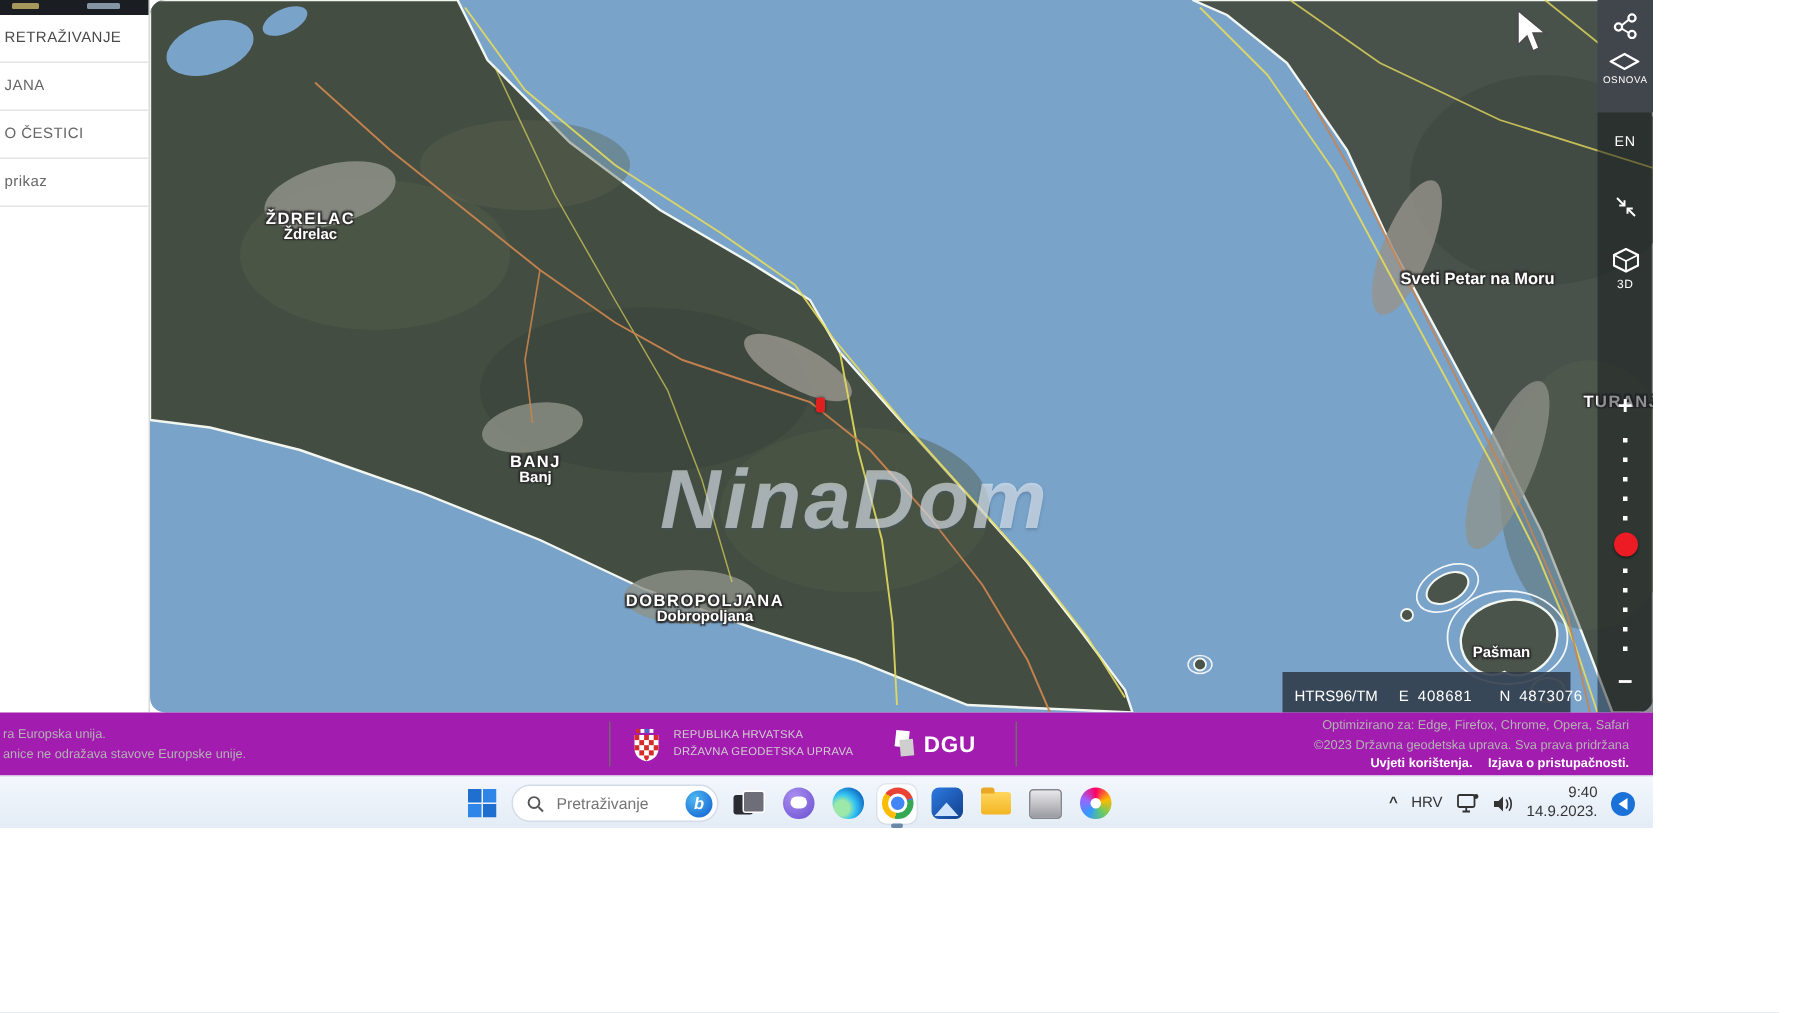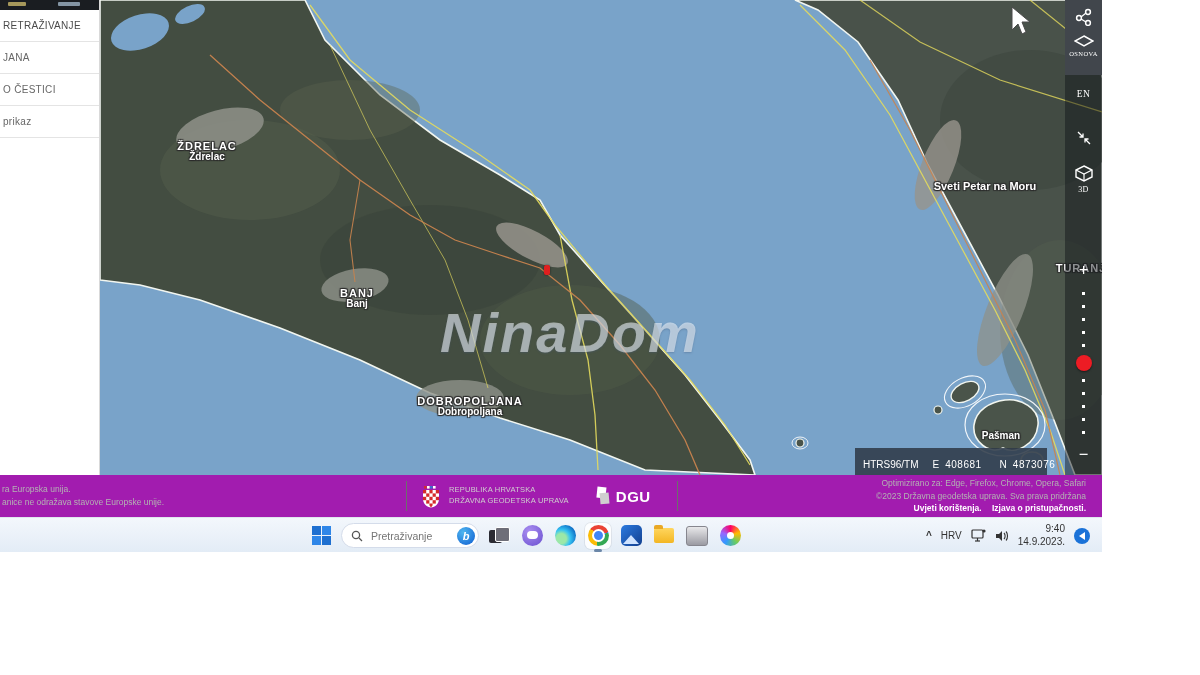--- a/index.html
+++ b/index.html
@@ -1,21 +1,21 @@
 <!DOCTYPE html>
 <html><head>
 <meta charset="utf-8">
 <style>
   html,body{margin:0;padding:0;background:#fff;}
   body{width:1200px;height:675px;font-family:"Liberation Sans",sans-serif;overflow:hidden;}
   .screen{position:relative;width:1200px;height:675px;background:#fff;}
   .page{position:absolute;left:0;top:0;width:1102px;height:552px;}
 
   
-  .map{position:absolute;left:100px;top:0;width:1002px;height:475px;background:#79a3c9;overflow:hidden;}
+  .map{position:absolute;left:100px;top:0;width:1002px;height:475px;background:#79a3c9;overflow:hidden;border-radius:10px;}
   .map svg.terrain{position:absolute;left:0;top:0;}
   .plabel{position:absolute;transform:translateX(-50%);text-align:center;color:#fff;white-space:nowrap;
     text-shadow:-1px -1px 1px #2b2b2b,1px -1px 1px #2b2b2b,-1px 1px 1px #2b2b2b,1px 1px 1px #2b2b2b;}
   .plabel-title{font-size:11px;font-weight:bold;letter-spacing:1px;}
   .plabel-sub{font-size:10px;font-weight:bold;margin-top:-1px;}
   .plabel-single{font-size:11px;font-weight:bold;}
   .plabel-small{font-size:10px;font-weight:bold;}
   .watermark{position:absolute;left:340px;top:300px;font-size:56px;font-weight:bold;font-style:italic;
     letter-spacing:2px;color:rgba(248,251,255,0.55);text-shadow:0 1px 2px rgba(70,90,120,0.35);pointer-events:none;}
   .red-marker{position:absolute;left:444px;top:265px;width:6px;height:10px;background:#e01f1f;border-radius:2px;
@@ -31,21 +31,21 @@
   
   .sidebar{position:absolute;left:0;top:0;width:100px;height:475px;background:#fff;border-right:1px solid #d9d9d9;box-sizing:border-box;}
   .sidebar-topstrip{height:10px;background:#1a1d21;position:relative;overflow:hidden;}
   .sidebar-topstrip i{position:absolute;top:2px;height:4px;border-radius:1px;opacity:.8;}
   .side-row{display:flex;align-items:center;height:31px;border-bottom:1px solid #e4e4e4;padding-left:3px;
     font-size:10px;color:#666;letter-spacing:.3px;cursor:pointer;}
   .side-row.first{color:#4a4a4a;}
   .side-row.lower{text-transform:none;}
 
   
-  .toolbar{position:absolute;left:1065px;top:0;width:37px;height:475px;color:#fff;font-family:Liberation Serif, serif;}
+  .toolbar{position:absolute;left:1065px;top:0;width:37px;height:475px;color:#fff;}
   .toolbar-top{position:absolute;left:0;top:0;width:37px;height:75px;background:#41464c;display:flex;
     flex-direction:column;align-items:center;padding-top:8px;box-sizing:border-box;}
   .toolbar-rest{position:absolute;left:0;top:75px;width:37px;height:400px;background:rgba(16,20,25,0.48);}
   .tb-btn{display:flex;flex-direction:column;align-items:center;justify-content:center;cursor:pointer;color:#fff;}
   .tb-label{font-size:6.5px;letter-spacing:.4px;margin-top:3px;}
   .tb-en{position:absolute;left:0;top:14px;width:37px;text-align:center;font-size:9.5px;letter-spacing:.5px;cursor:pointer;}
   .tb-compress{position:absolute;left:0;top:55px;width:37px;display:flex;justify-content:center;cursor:pointer;}
   .tb-3d{position:absolute;left:0;top:90px;width:37px;}
   .tb-3d .tb-label{font-size:8px;}
   .zoomctl{position:absolute;left:0;top:188px;width:37px;display:flex;flex-direction:column;align-items:center;}
@@ -156,21 +156,21 @@
         <circle cx="838" cy="410" r="4" fill="#4a544a" stroke="#f2f6f0" stroke-width="1.2"></circle>
         <circle cx="700" cy="443" r="4" fill="#4a544a" stroke="#f2f6f0" stroke-width="1.2"></circle>
         <ellipse cx="700" cy="443" rx="8" ry="6" fill="none" stroke="#fff" stroke-width="1" opacity="0.85"></ellipse>
         <ellipse cx="932" cy="460" rx="11" ry="8" fill="none" stroke="#e8e4c8" stroke-width="1.4" opacity="0.9"></ellipse>
       </svg>
 
       <div class="plabel" style="left:107px;top:140px">
         <div class="plabel-title">ŽDRELAC</div>
         <div class="plabel-sub">Ždrelac</div>
       </div>
-      <div class="plabel" style="left:257px;top:287px">
+      <div class="plabel" style="left:257px;top:302px">
         <div class="plabel-title">BANJ</div>
         <div class="plabel-sub">Banj</div>
       </div>
       <div class="plabel" style="left:370px;top:395px">
         <div class="plabel-title">DOBROPOLJANA</div>
         <div class="plabel-sub">Dobropoljana</div>
       </div>
       <div class="plabel" style="left:885px;top:180px">
         <div class="plabel-single">Sveti Petar na Moru</div>
       </div>

